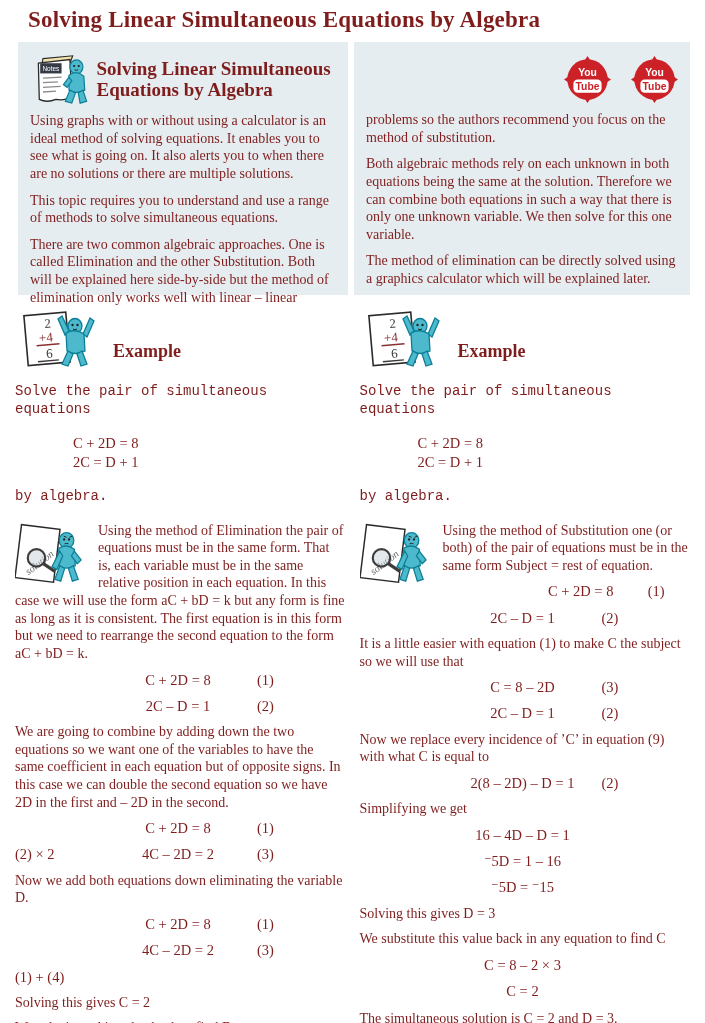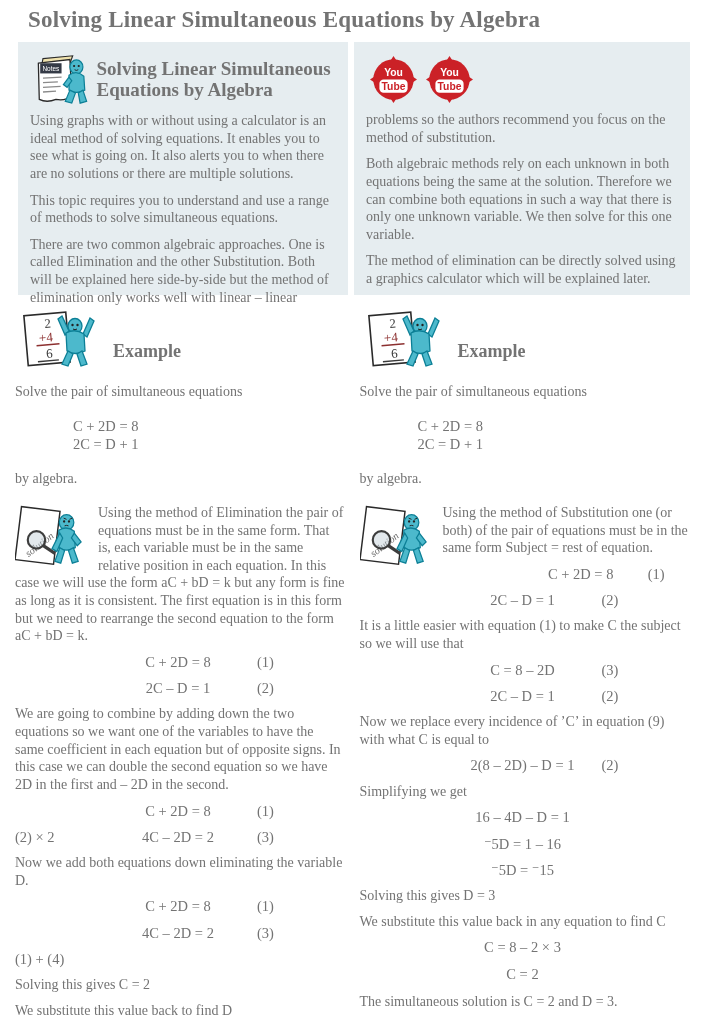--- a/index.html
+++ b/index.html
@@ -1,41 +1,41 @@
 <!DOCTYPE html>
 <html><head>
 <meta charset="utf-8">
 <style>
   * { margin:0; padding:0; box-sizing:border-box; }
   html,body { background:#ffffff; }
   .page {
     position:relative; width:705px; height:1023px; background:#ffffff;
-    font-family:"Liberation Serif","DejaVu Serif",serif; color:#737373;
+    font-family:"Liberation Serif","DejaVu Serif",serif; color:#7f1d1d;
     overflow:hidden;
   }
   .page-title {
     font-size:23px; font-weight:bold; padding:7px 0 0 28px; letter-spacing:0.2px;
   }
   
   .intro-box {
     margin:9px 15px 0 18px; height:253px; display:flex; background:#e6edf0;
   }
   .intro-col { width:50%; padding:9px 12px 8px 12px; }
   .intro-col.left { border-right:6px solid #ffffff; }
   .intro-header { display:flex; align-items:center; gap:9px; margin-bottom:5px; }
   .intro-heading { font-size:19px; font-weight:bold; line-height:1.13; width:258px; }
-  .yt-row { display:flex; gap:9px; margin:5px 0 8px 4px; }
+  .yt-row { display:flex; gap:20px; margin:5px 0 8px 4px;justify-content:flex-end; }
   .yt-badge { width:47px; height:47px; cursor:pointer; }
   .intro-col p { font-size:14px; line-height:1.26; margin:0 0 9px 0; }
   
   .columns { display:flex; gap:14px; margin:16px 15px 0 15px; }
   .col { flex:1; font-size:14px; line-height:1.26; }
   .example-header { display:flex; align-items:flex-end; gap:16px; margin-bottom:4px; height:56px; }
   .example-title { font-size:18px; font-weight:bold; padding-bottom:4px; }
-  .problem-line { margin:16px 0; }
+  .problem-line { margin:16px 0;font-family:Liberation Mono, monospace; }
   .indent-eqs { margin-left:58px; font-size:14.5px; line-height:1.3; }
   .caution-para { margin-top:7px; }
   .caution-icon { float:left; width:74px; height:64px; margin:1px 9px 1px 0; }
   .para { margin:8px 0 7px 0; }
   .eq-row { display:flex; align-items:baseline; margin:8px 0; font-size:14.5px; }
   .eq-label { width:84px; }
   .eq-main  { width:158px; text-align:center; }
   .eq-num   { width:50px; text-align:left; }
   .conclusion { margin-top:10px; }
   .italic { }

